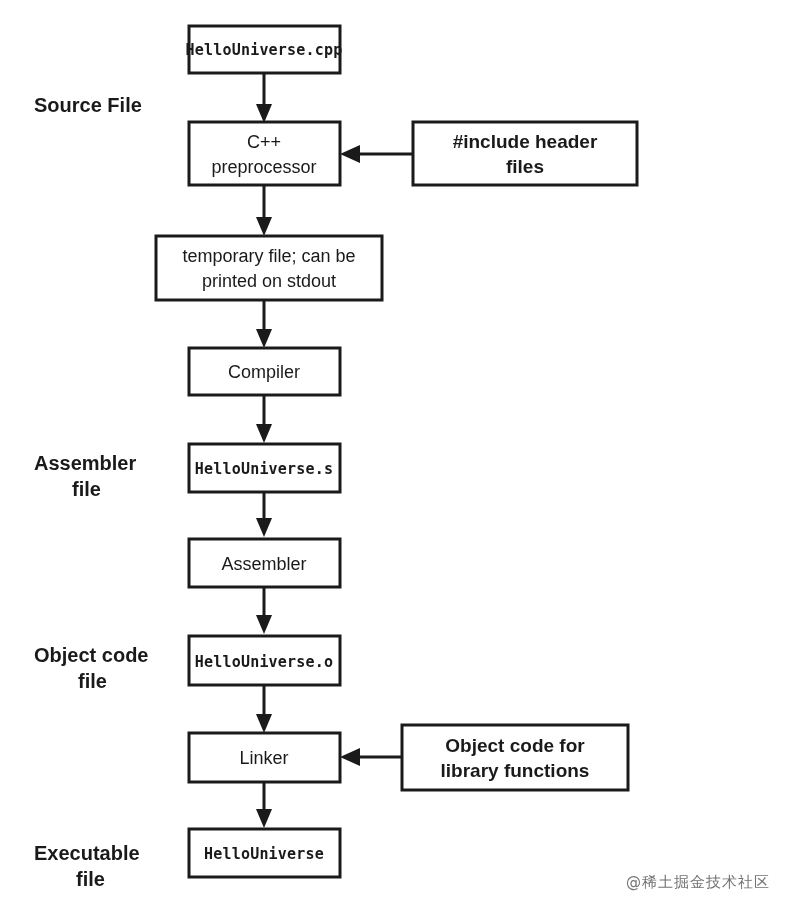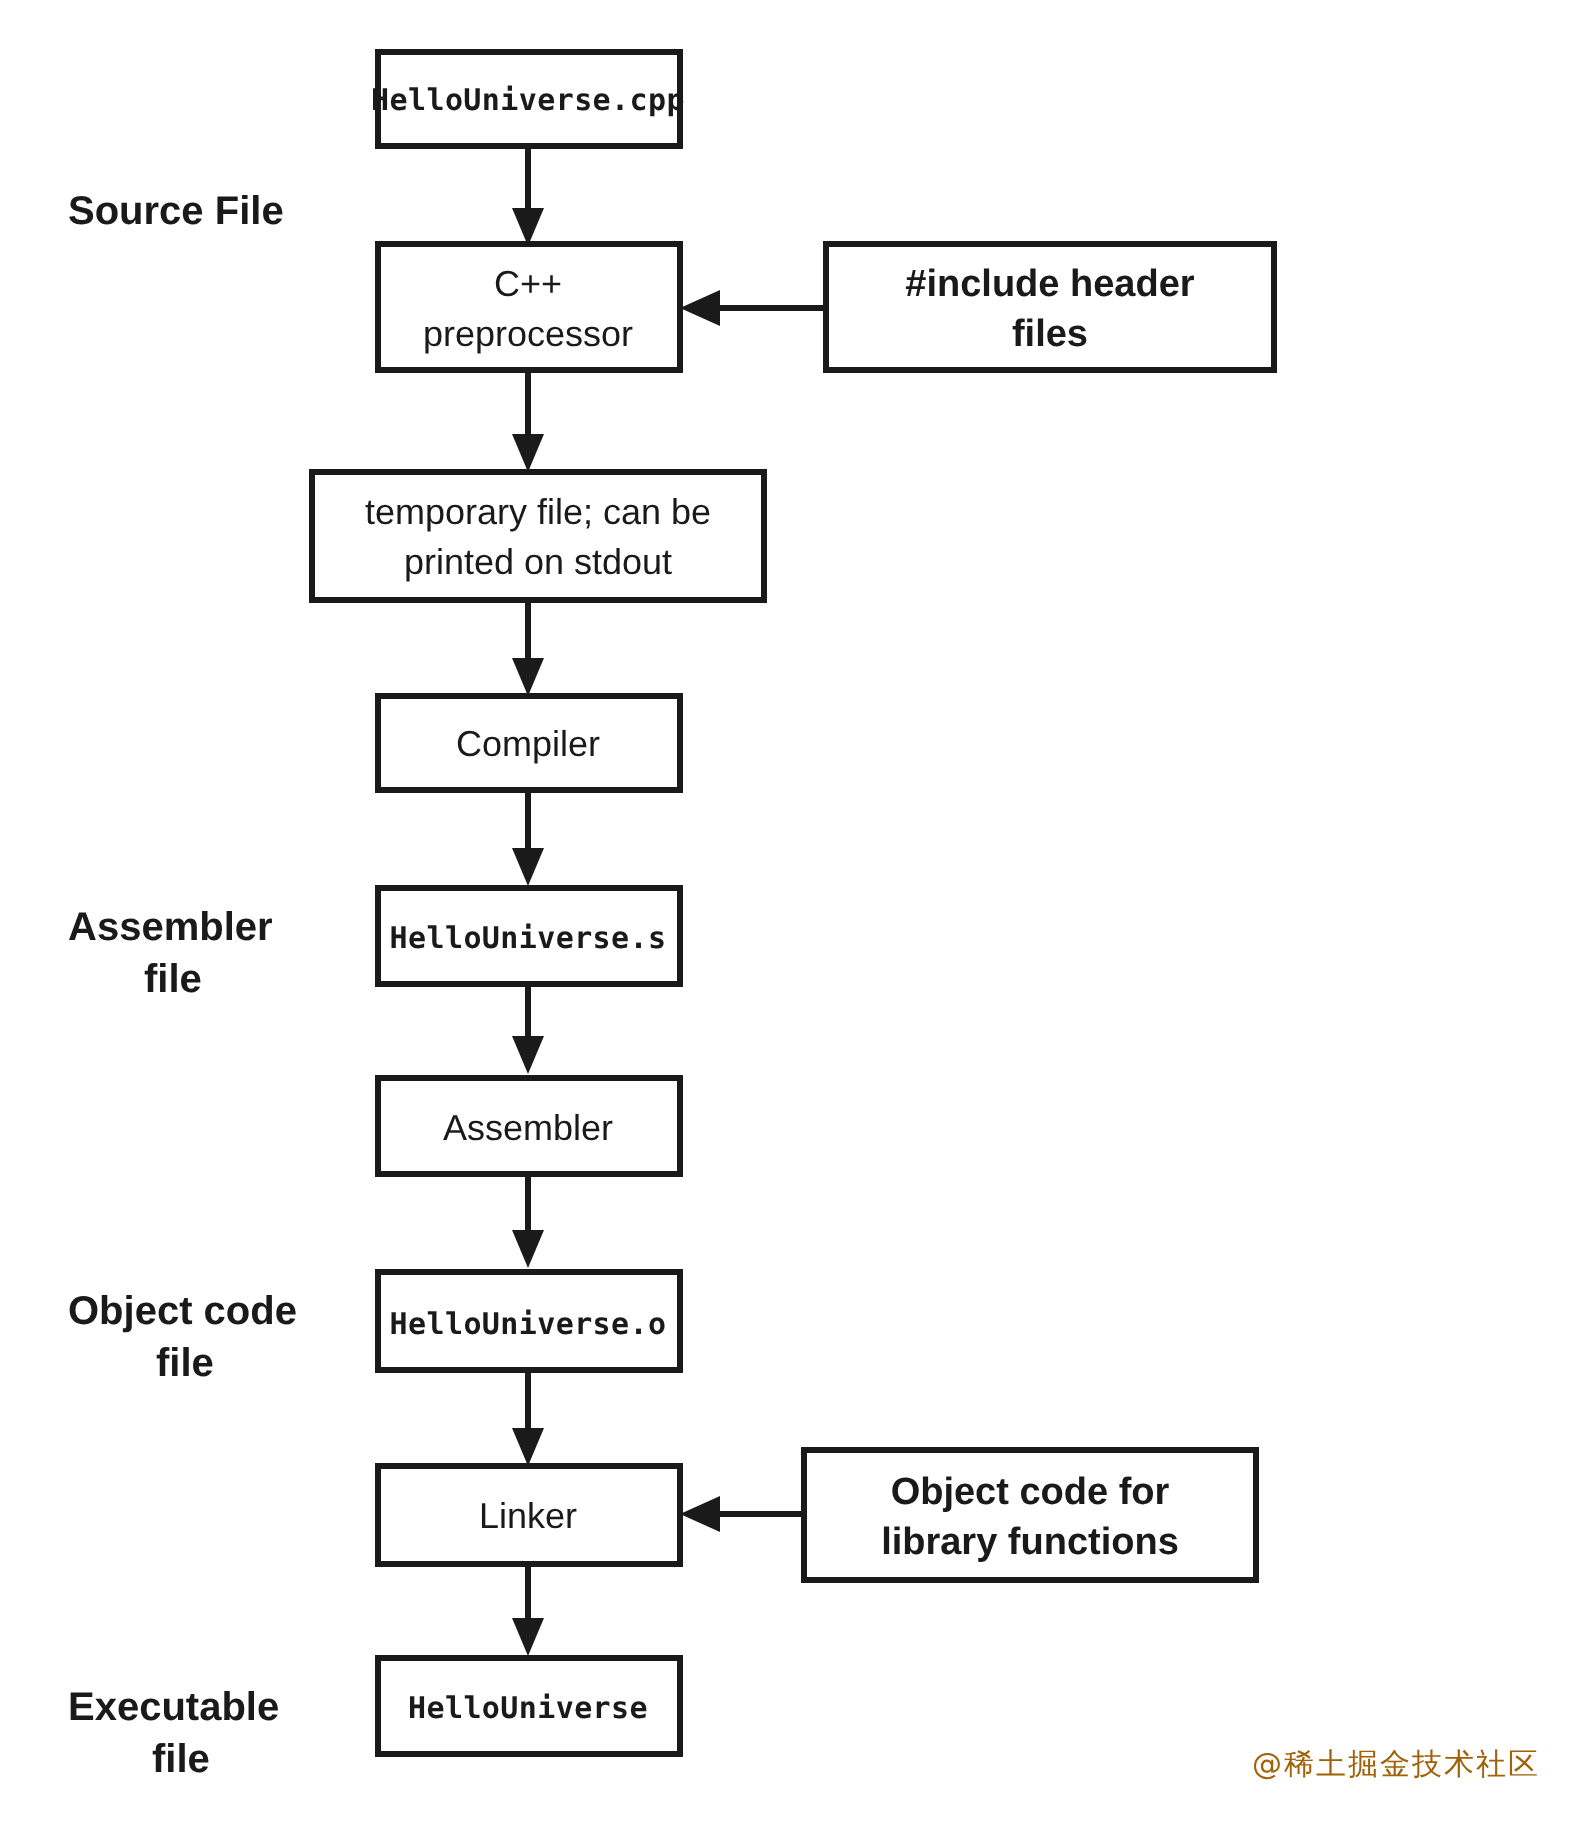--- a/index.html
+++ b/index.html
@@ -58,21 +58,21 @@
     font-family: "Liberation Sans", sans-serif;
     font-size: 20px;
     font-weight: bold;
   }
   .watermark {
     position: absolute;
     right: 16px;
     bottom: 26px;
     font-family: "DejaVu Sans", sans-serif;
     font-size: 15px;
-    color: #a16207;
+    color: #737373;
     letter-spacing: 1px;
     white-space: nowrap;
     user-select: none;
   }
 </style>
 </head>
 <body>
 
 <svg id="diagram" viewBox="0 0 786 918" aria-label="C++ compilation pipeline">
 

